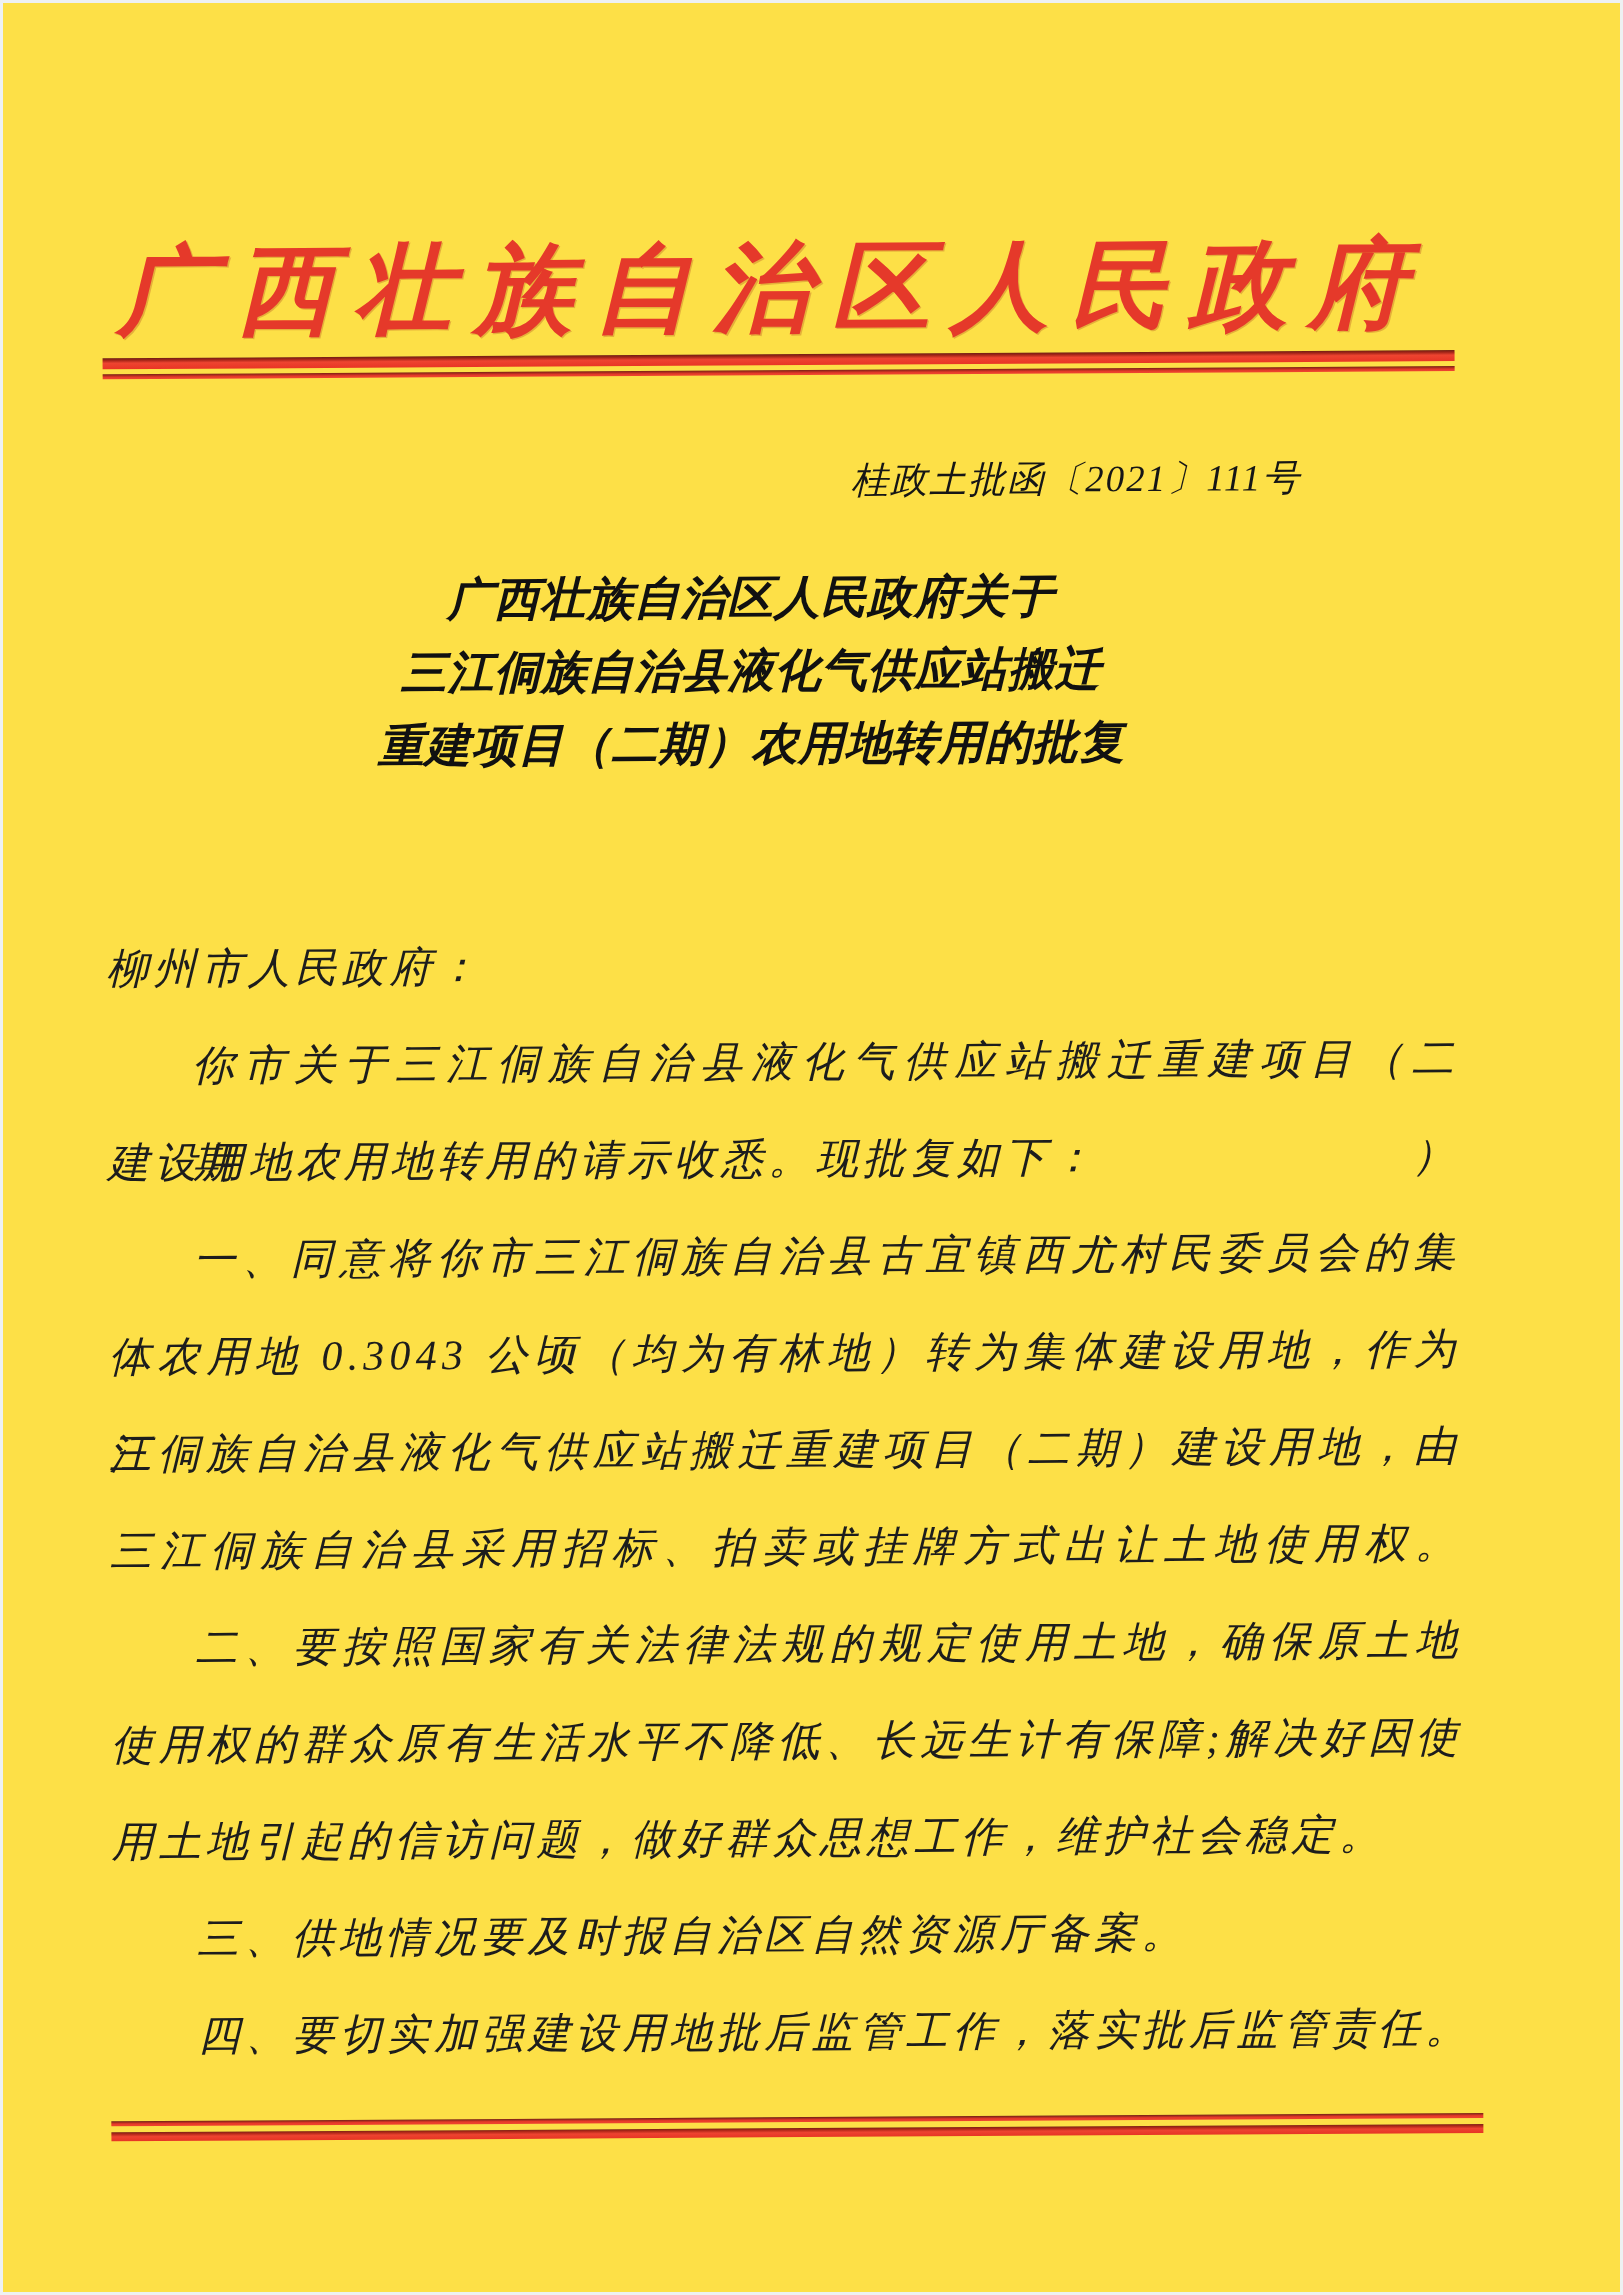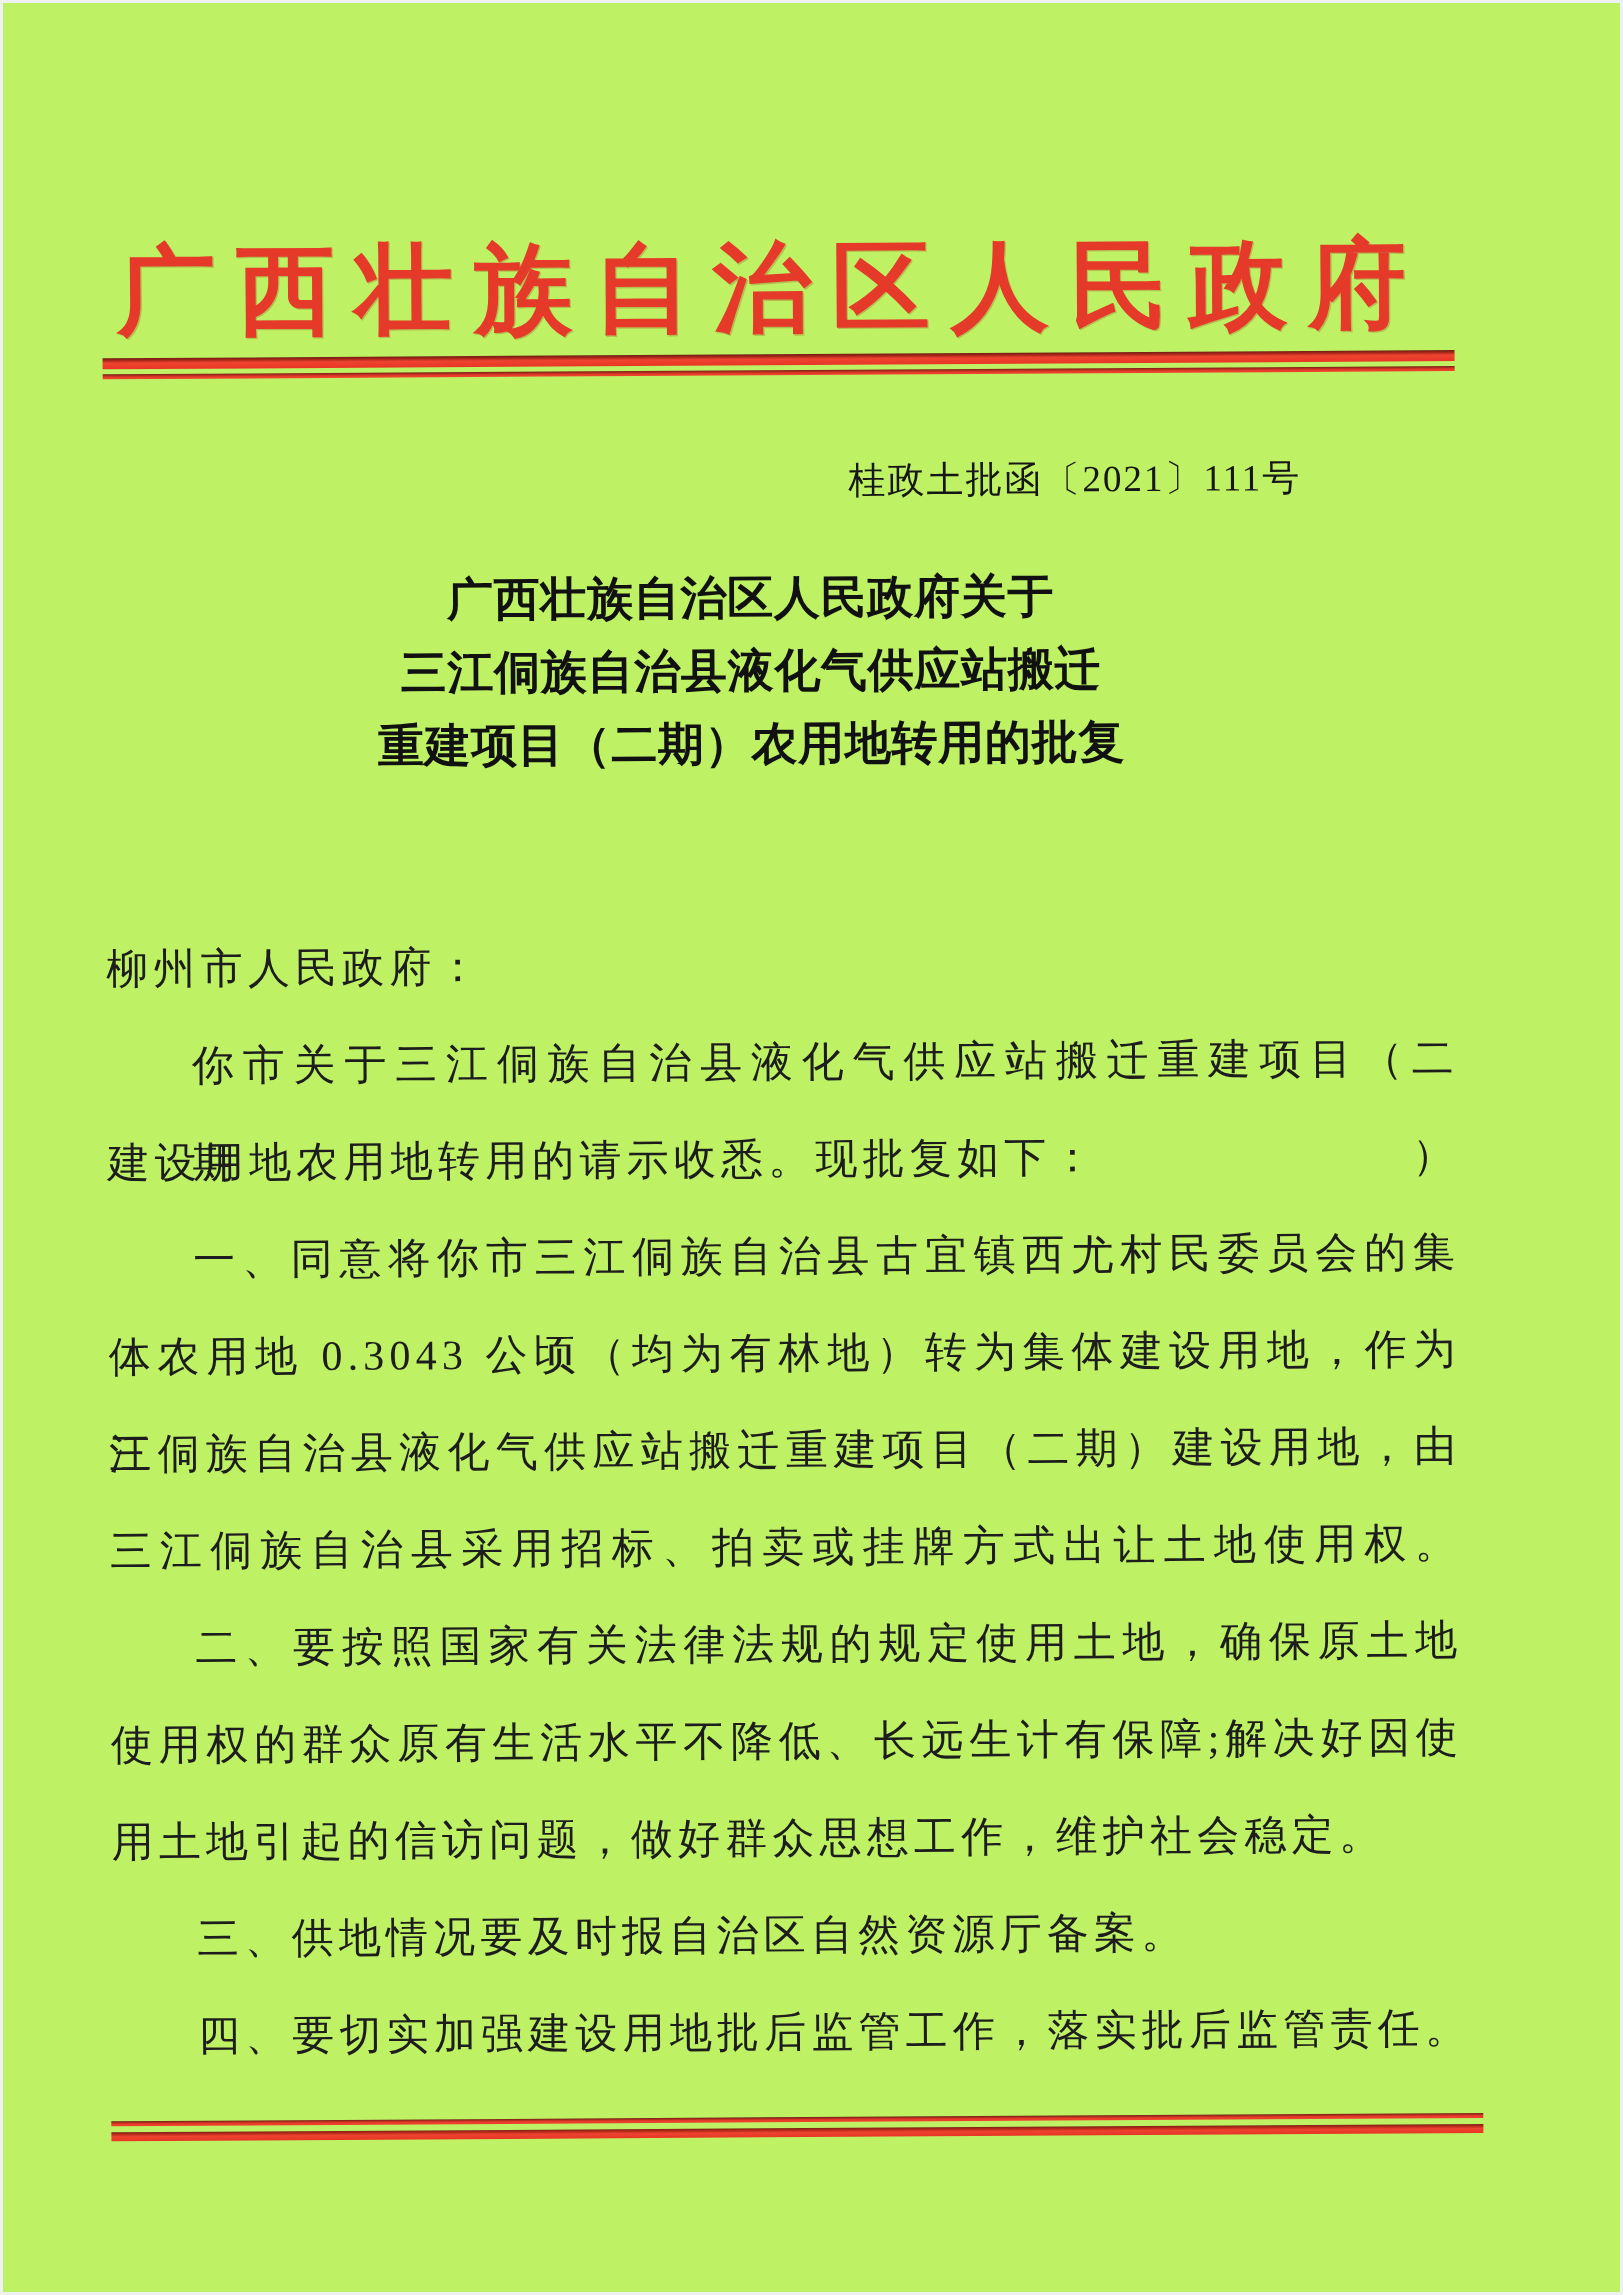--- a/index.html
+++ b/index.html
@@ -4,21 +4,22 @@
 <style>
   html,body{margin:0;padding:0;}
   body{
     width:1623px;height:2295px;
     background:#eef1f2;
     font-family:"Liberation Serif","DejaVu Serif",serif;
     overflow:hidden;
   }
   .page{
     position:absolute;left:2.6px;top:2.6px;right:2.6px;bottom:2.6px;
-    background:#bef264;
+    background:#fde047;
+    font-style:italic;
   }
   .tilt{
     position:absolute;left:0;top:0;width:1623px;height:2295px;
     transform:rotate(-0.35deg);
     transform-origin:50% 40%;
   }
   
   .letterhead{
     position:absolute;left:118px;top:230px;width:1289px;height:111px;
     font-size:98px;font-weight:700;color:#e5392a;

